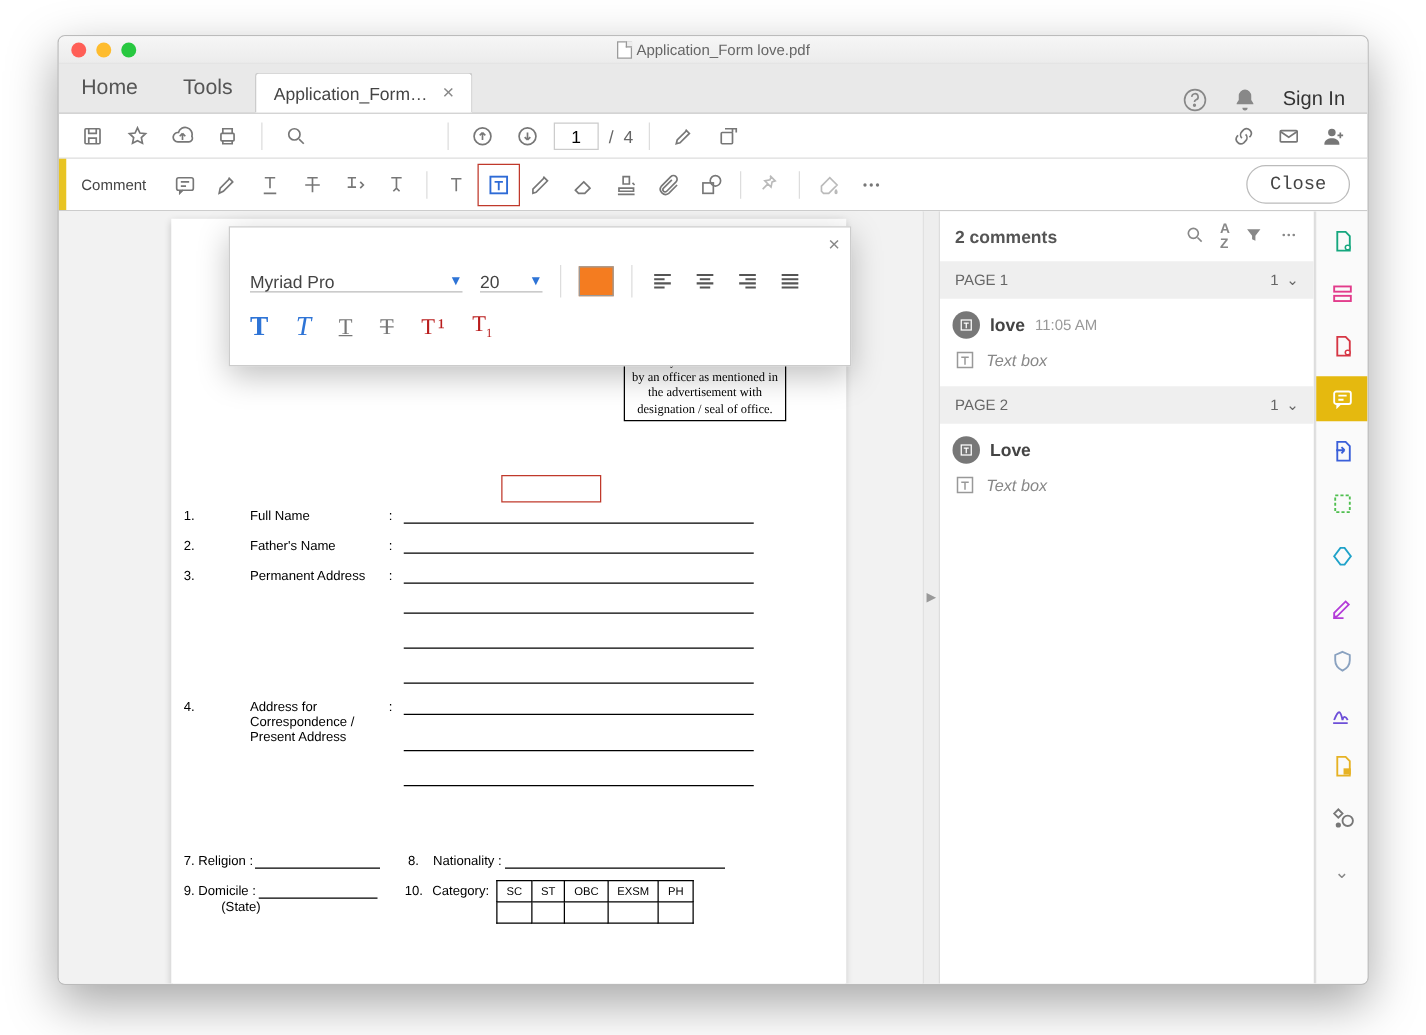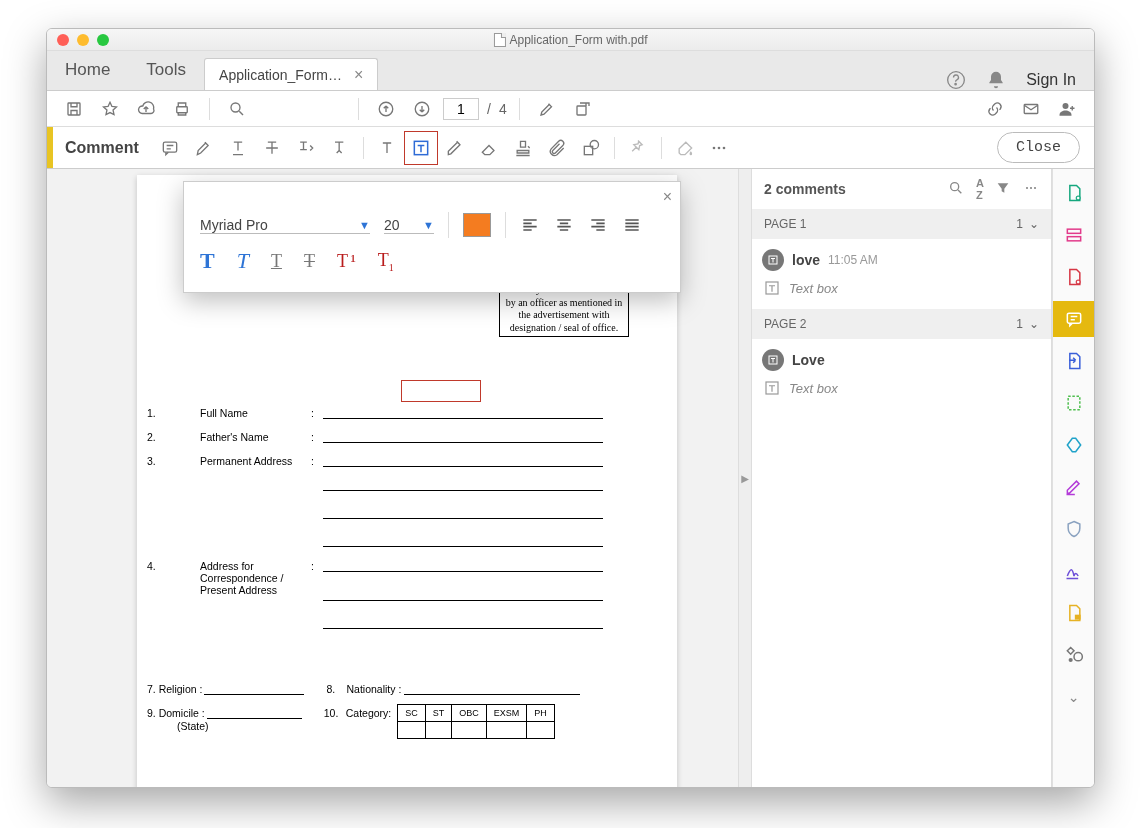--- a/index.html
+++ b/index.html
@@ -71,21 +71,21 @@
     .pagebox{display:flex;align-items:center;gap:8px;font-size:14px;color:#666;}
     .pagebox input{width:36px;height:22px;text-align:center;border:1px solid #ccc;font-size:14px;}
     .tb-right{margin-left:auto;display:flex;gap:6px;}
 
     .toolbar2{
       height:42px;border-bottom:1px solid #ccc;
       display:flex;align-items:center;position:relative;
       color:#777;
     }
     .yellow-stripe{width:6px;height:100%;background:#e8c423;}
-    .comment-label{font-size:16px;font-weight:700;color:#444;padding:0 14px 0 12px;}
+    .comment-label{font-size:12px;font-weight:400;color:#444;padding:0 14px 0 12px;}
     .tbicon2{width:34px;height:34px;display:flex;align-items:center;justify-content:center;cursor:pointer;}
     .tbicon2 svg{width:20px;height:20px;}
     .addtext-sel{border:1.5px solid #c0392b;}
     .addtext-sel svg{color:#2e6bd6;}
     .close-btn{
       margin-left:auto;margin-right:14px;
       border:1px solid #bbb;border-radius:18px;padding:6px 18px;
       font-size:15px;color:#444;background:#fff;cursor:pointer;font-family:Liberation Mono, monospace;
     }
 
@@ -180,21 +180,21 @@
 <div class="window">
 
   <div class="titlebar">
     <div class="traffic-lights">
       <div class="tl red"></div>
       <div class="tl yellow"></div>
       <div class="tl green"></div>
     </div>
     <div class="titlebar-title">
       <span class="pdf-icon-sm"></span>
-      <span>Application_Form with.pdf</span>
+      <span>Application_Form love.pdf</span>
     </div>
   </div>
 
   <div class="tabbar">
     <div class="tab-home">Home</div>
     <div class="tab-tools">Tools</div>
     <div class="tab-doc">
       <span>Application_Form…</span>
       <span class="tab-close">×</span>
     </div>

